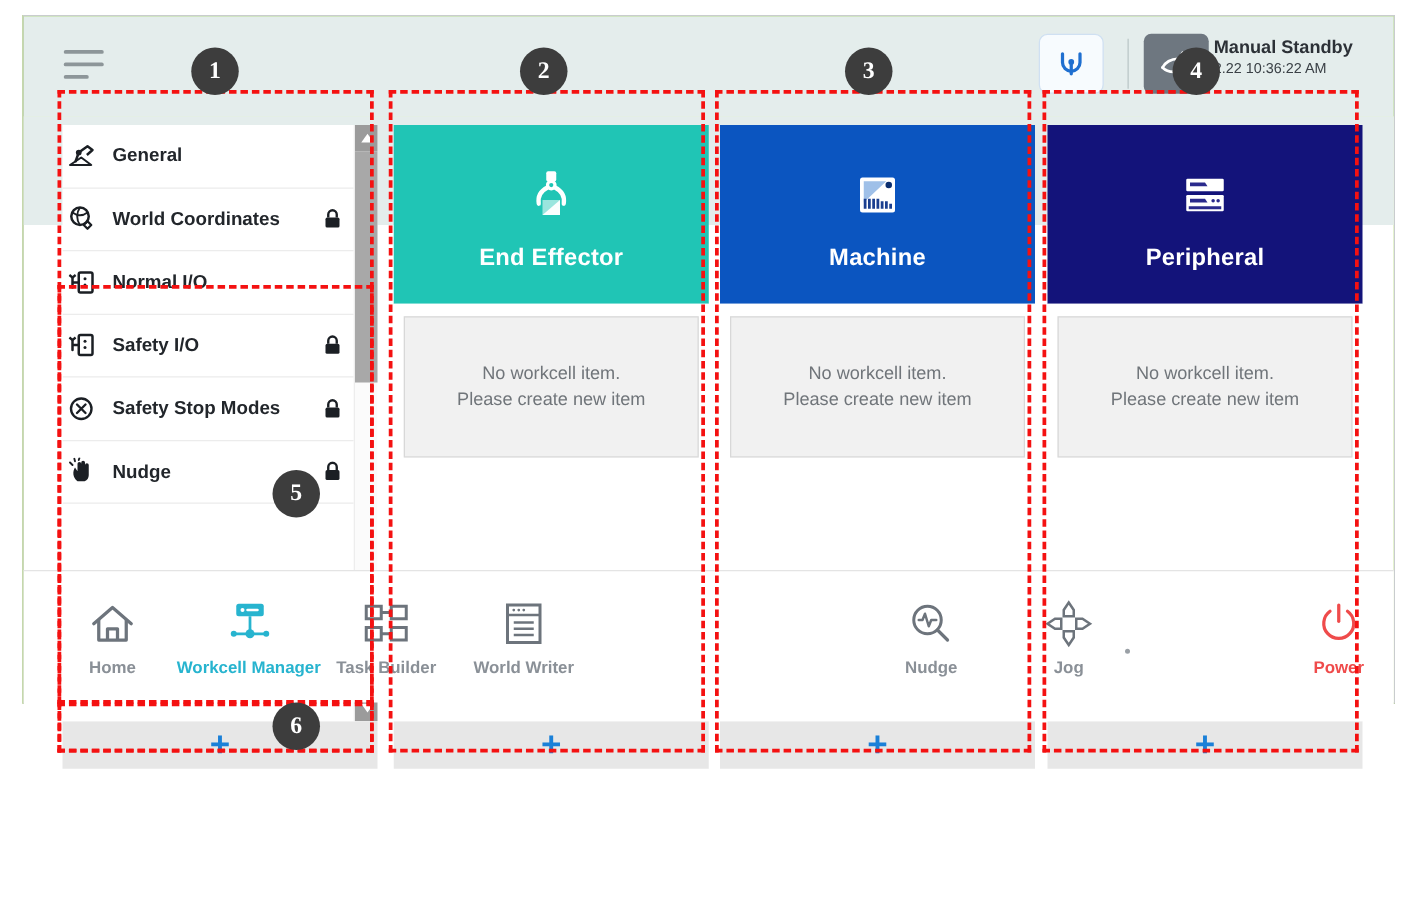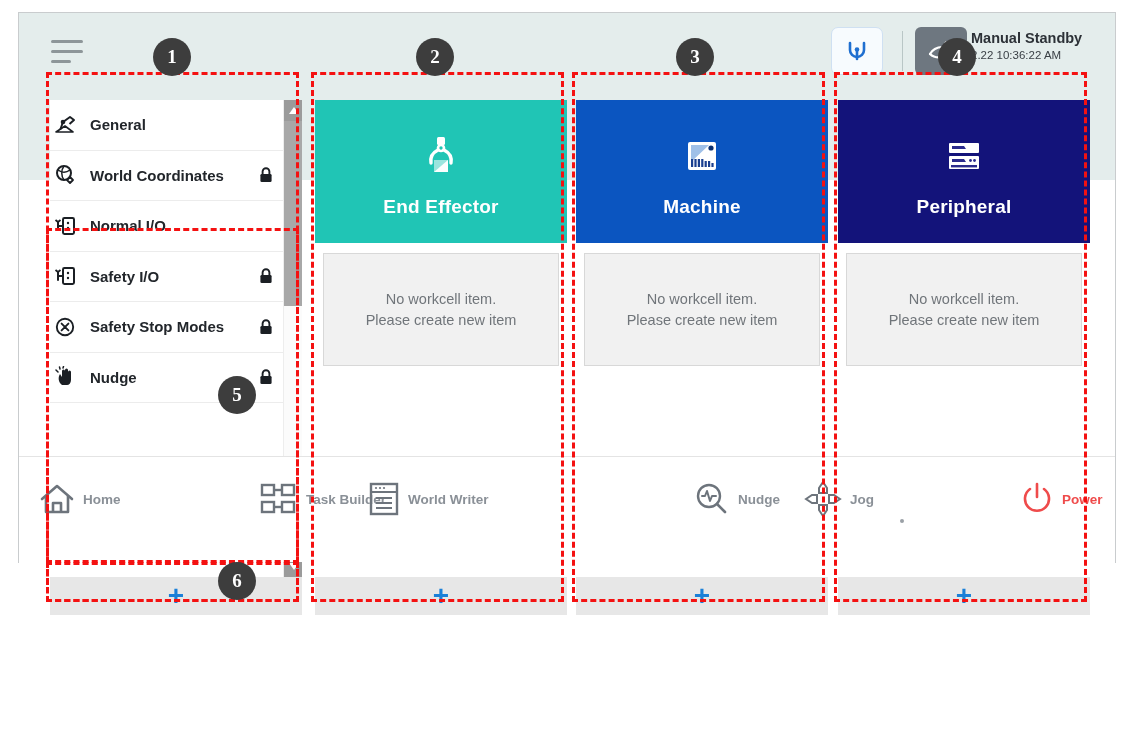--- a/index.html
+++ b/index.html
@@ -183,21 +183,21 @@
   
   .bottomnav {
     position: absolute; left: 0; bottom: 0;
     width: 100%; height: 106px;
     background: #ffffff;
     border-top: 1px solid #e4e4e4;
   }
   .navitem {
     position: absolute; top: 22px;
     width: 104px;
-    display: flex; flex-direction: row;
+    display: flex; flex-direction: column;
     align-items: center; gap: 7px;
   }
   .navitem .nv-ico { height: 40px; display: flex; align-items: center; }
   .navitem .nv-lbl {
     font-size: 13.5px; font-weight: bold; color: #8a9097;
     white-space: nowrap;
   }
   .navitem.active .nv-lbl { color: #27b4cf; }
   .navitem.power .nv-lbl { color: #ef4b4b; }
   .dot-sep {
@@ -469,20 +469,35 @@
         <span class="nv-ico">
           <svg width="38" height="36" viewBox="0 0 38 36">
             <path d="M4 18 L19 5 L34 18" fill="none" stroke="#6d747c" stroke-width="2.6" stroke-linejoin="round" stroke-linecap="round"></path>
             <path d="M8 15 L8 31 L30 31 L30 15" fill="none" stroke="#6d747c" stroke-width="2.6" stroke-linejoin="round"></path>
             <path d="M15 31 L15 22 L23 22 L23 31" fill="none" stroke="#6d747c" stroke-width="2.6" stroke-linejoin="round"></path>
           </svg>
         </span>
         <span class="nv-lbl">Home</span>
       </div>
 
+      <div class="navitem active" style="left:128px">
+        <span class="nv-ico">
+          <svg width="46" height="36" viewBox="0 0 46 36">
+            <rect x="13" y="2" width="22" height="10" rx="2" fill="#27b4cf"></rect>
+            <circle cx="18" cy="7" r="1.6" fill="#ffffff"></circle>
+            <rect x="21" y="6" width="10" height="2" rx="1" fill="#ffffff"></rect>
+            <line x1="24" y1="12" x2="24" y2="24" stroke="#27b4cf" stroke-width="2.2"></line>
+            <line x1="10" y1="26" x2="38" y2="26" stroke="#27b4cf" stroke-width="2.2"></line>
+            <circle cx="24" cy="26" r="3.6" fill="#27b4cf"></circle>
+            <circle cx="11" cy="26" r="2.4" fill="#27b4cf"></circle>
+            <circle cx="37" cy="26" r="2.4" fill="#27b4cf"></circle>
+          </svg>
+        </span>
+        <span class="nv-lbl">Workcell Manager</span>
+      </div>
 
       <div class="navitem" style="left:238px">
         <span class="nv-ico">
           <svg width="42" height="36" viewBox="0 0 42 36">
             <rect x="5" y="4" width="12" height="10" fill="none" stroke="#6d747c" stroke-width="2.4"></rect>
             <rect x="25" y="4" width="12" height="10" fill="none" stroke="#6d747c" stroke-width="2.4"></rect>
             <rect x="5" y="21" width="12" height="10" fill="none" stroke="#6d747c" stroke-width="2.4"></rect>
             <rect x="25" y="21" width="12" height="10" fill="none" stroke="#6d747c" stroke-width="2.4"></rect>
             <line x1="17" y1="9" x2="25" y2="9" stroke="#6d747c" stroke-width="2.4"></line>
             <line x1="17" y1="26" x2="25" y2="26" stroke="#6d747c" stroke-width="2.4"></line>

